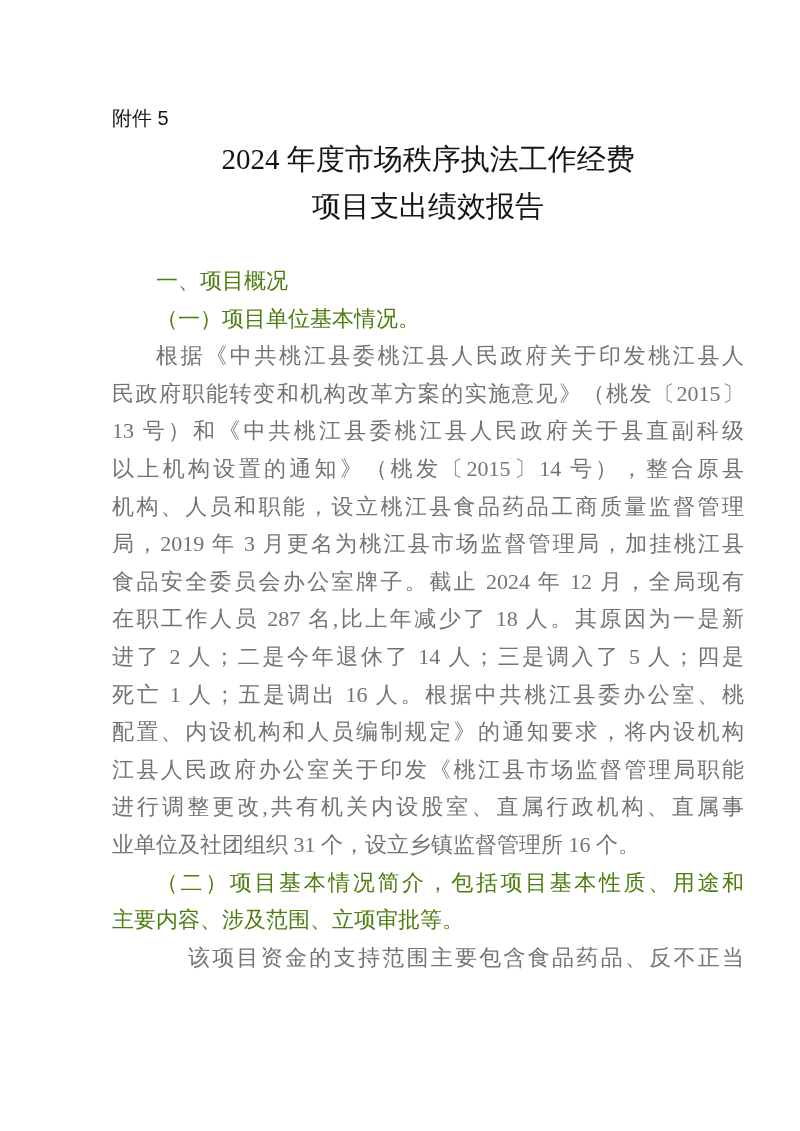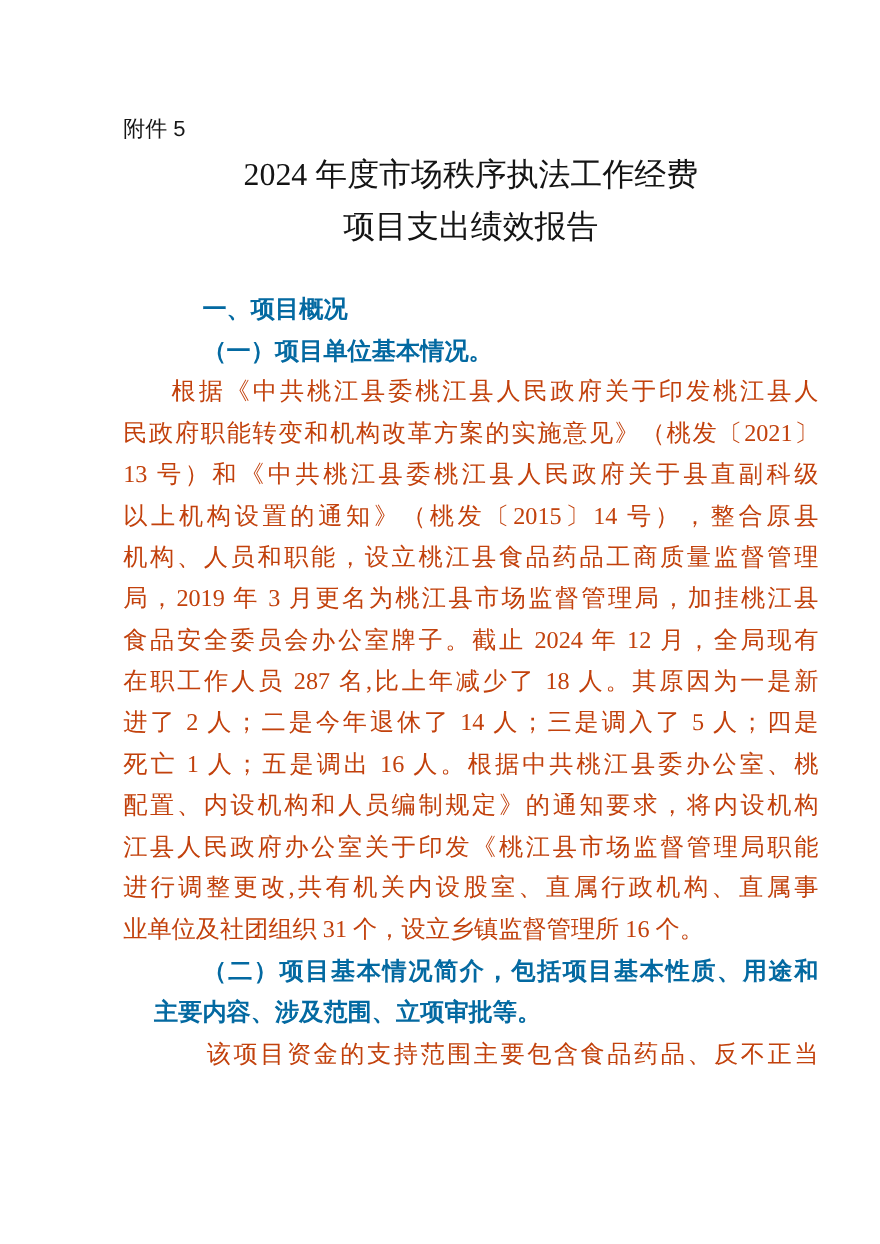--- a/index.html
+++ b/index.html
@@ -29,30 +29,29 @@
     line-height: 47px;
     color: #141414;
   }
   .doc-body {
     margin-top: 32px;
   }
   .ln {
     font-family: "Liberation Serif", "DejaVu Serif", serif;
     font-size: 22px;
     line-height: 37.6px;
-    color: #c2410c;
+    color: #737373;
     text-align: justify;
     text-align-last: justify;
     white-space: normal;
   }
   .ln.hd {
     font-family: "Liberation Sans", "DejaVu Sans", sans-serif;
-    font-weight: 700;
-    color: #0369a1;
-    margin-left: 28px;
+    font-weight: 400;
+    color: #4d7c0f;
   }
   .ln.last {
     text-align-last: left;
   }
   .first {
     text-indent: 44px;
   }
   .first-deep {
     text-indent: 76px;
   }
@@ -69,21 +68,21 @@
     <div>项目支出绩效报告</div>
   </div>
 
   <div class="doc-body">
 
     <div class="ln hd first last">一、项目概况</div>
 
     <div class="ln hd first last">（一）项目单位基本情况。</div>
 
     <div class="ln first">根据《中共桃江县委桃江县人民政府关于印发桃江县人</div>
-    <div class="ln">民政府职能转变和机构改革方案的实施意见》（桃发〔2021〕</div>
+    <div class="ln">民政府职能转变和机构改革方案的实施意见》（桃发〔2015〕</div>
     <div class="ln">13 号）和《中共桃江县委桃江县人民政府关于县直副科级</div>
     <div class="ln">以上机构设置的通知》（桃发〔2015〕14 号），整合原县</div>
     <div class="ln">机构、人员和职能，设立桃江县食品药品工商质量监督管理</div>
     <div class="ln">局，2019 年 3 月更名为桃江县市场监督管理局，加挂桃江县</div>
     <div class="ln">食品安全委员会办公室牌子。截止 2024 年 12 月，全局现有</div>
     <div class="ln">在职工作人员 287 名,比上年减少了 18 人。其原因为一是新</div>
     <div class="ln">进了 2 人；二是今年退休了 14 人；三是调入了 5 人；四是</div>
     <div class="ln">死亡 1 人；五是调出 16 人。根据中共桃江县委办公室、桃</div>
     <div class="ln">配置、内设机构和人员编制规定》的通知要求，将内设机构</div>
     <div class="ln">江县人民政府办公室关于印发《桃江县市场监督管理局职能</div>

